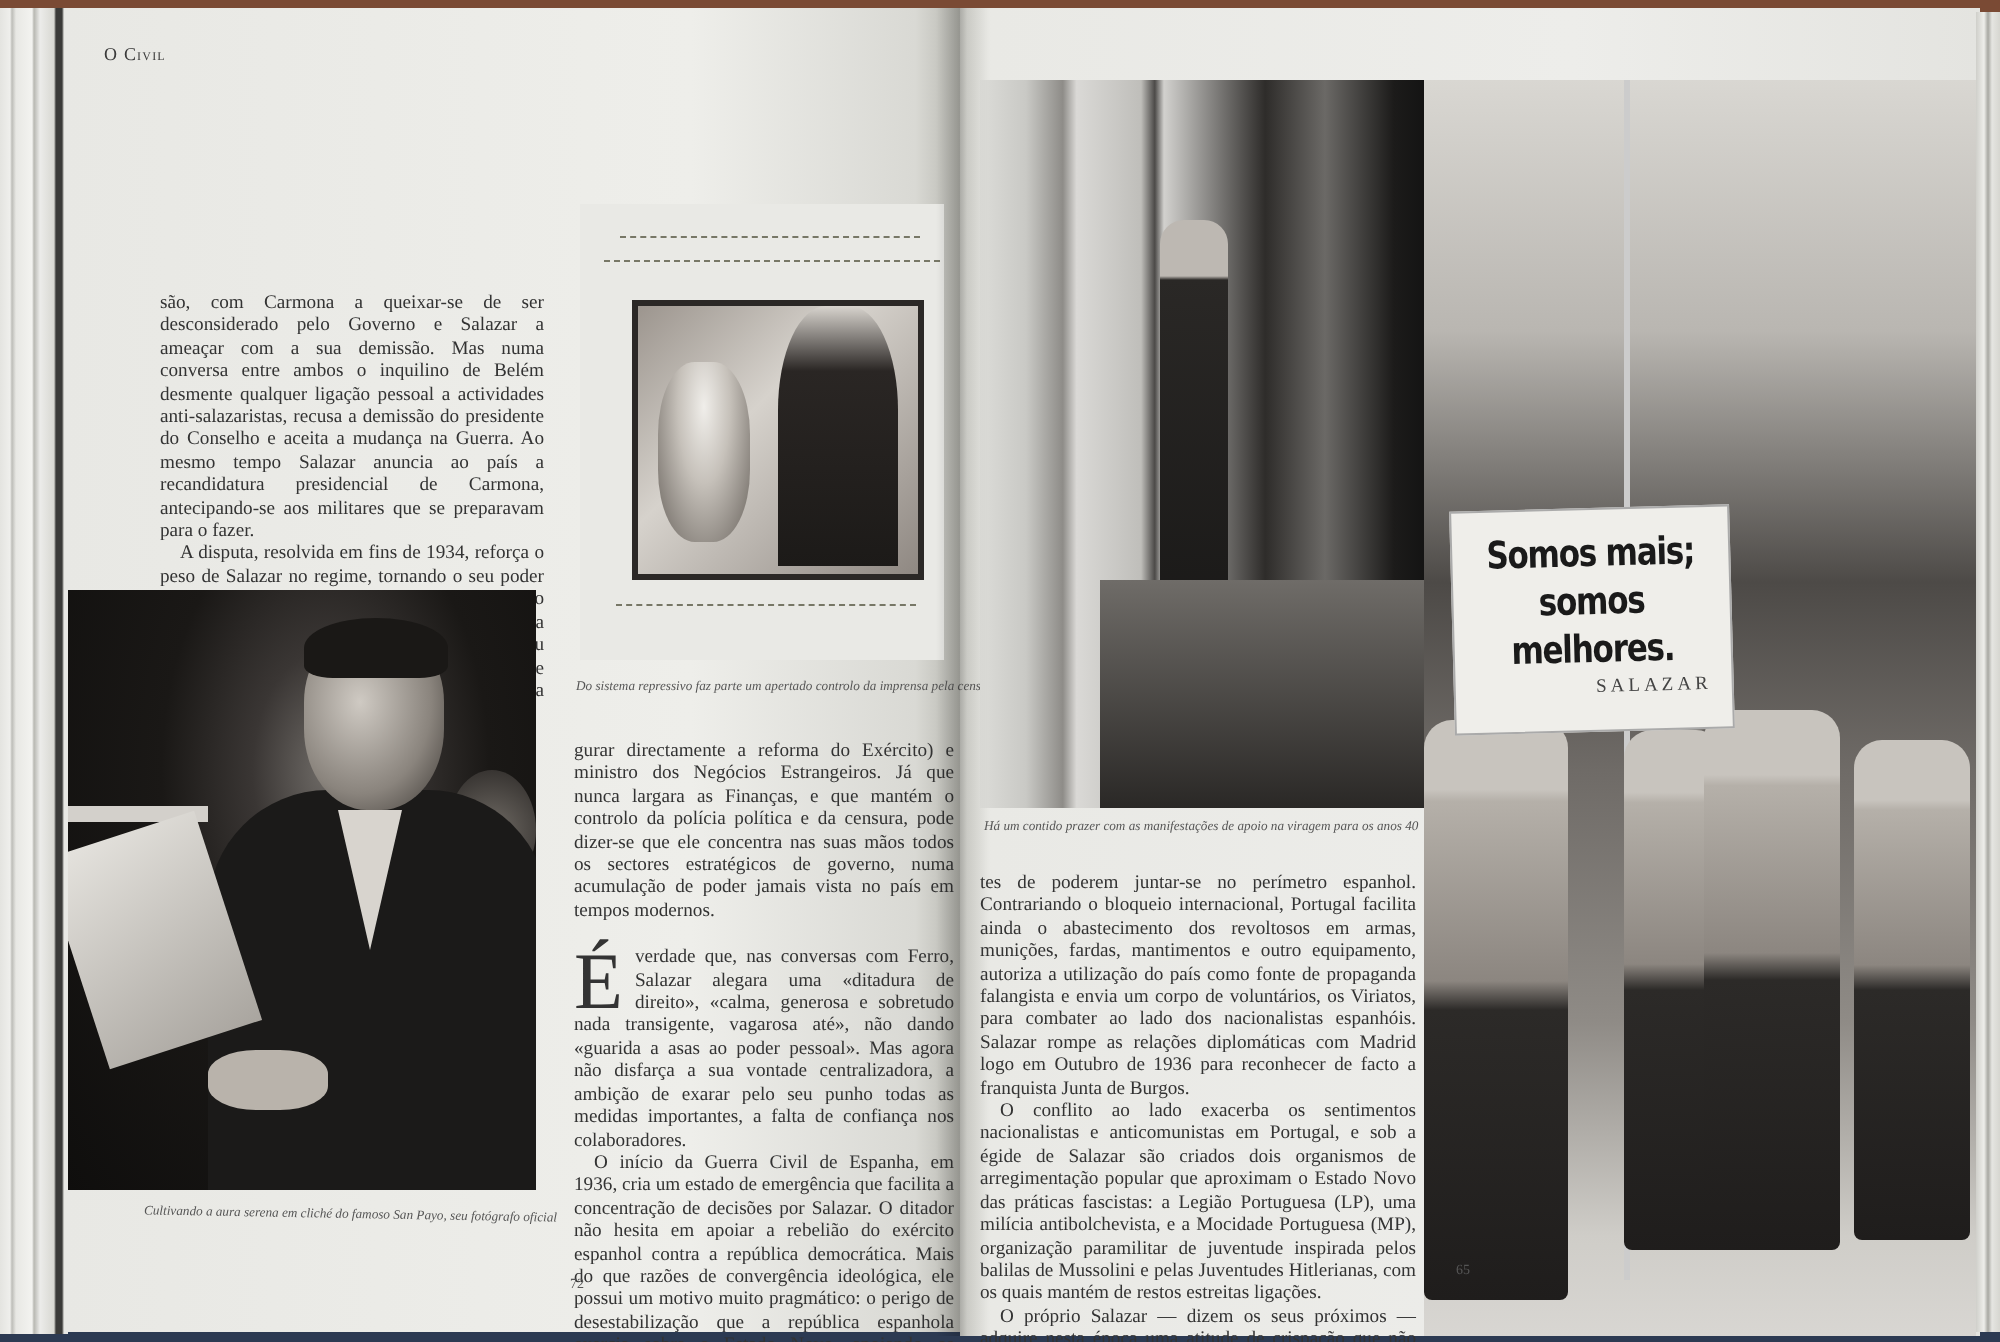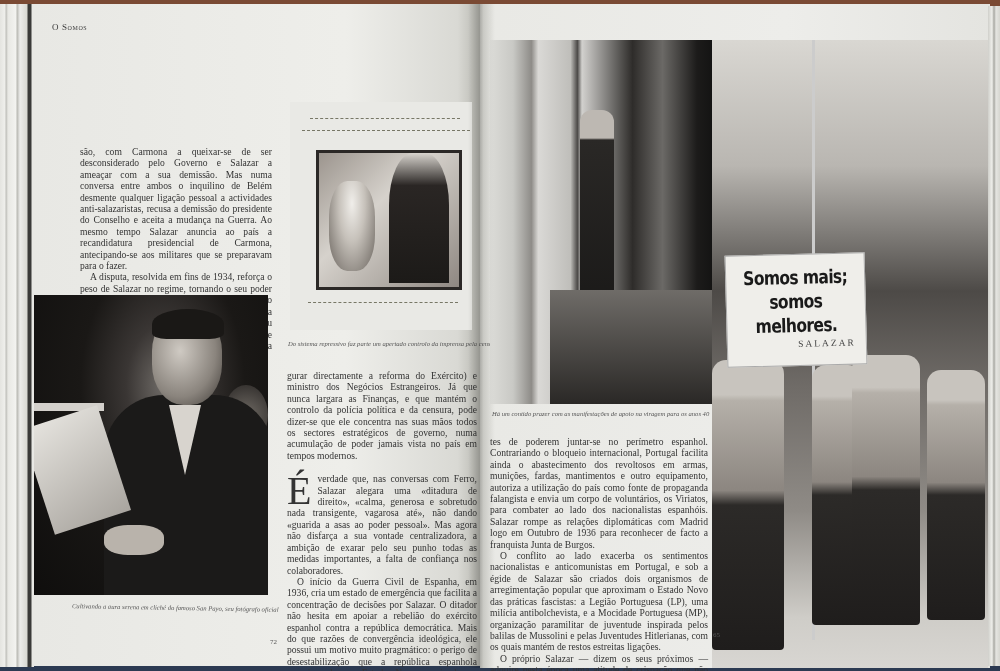--- a/index.html
+++ b/index.html
@@ -31,21 +31,21 @@
   .cartoon .frame { position: absolute; left: 26px; top: 48px; width: 146px; height: 140px; border: 3px solid #2b2826; background: linear-gradient(135deg,#9c958e 0%,#d6d2cc 40%,#8f8882 100%); }
   .cartoon .fig1 { position: absolute; left: 10px; top: 28px; width: 46px; height: 90px; background: radial-gradient(ellipse at 50% 25%,#f0eeea 0,#c6c1ba 40%,#6a645e 100%); border-radius: 40%; }
   .cartoon .fig2 { position: absolute; left: 70px; top: 0; width: 60px; height: 130px; background: linear-gradient(180deg,#d8d4ce 0,#2a2624 25%,#1c1a18 100%); border-radius: 40% 40% 0 0; }
   .cartoon .scribble { position: absolute; left: 20px; top: 16px; width: 150px; height: 2px; border-top: 1px dashed #776; }
   .cartoon .scribble2 { position: absolute; left: 12px; top: 28px; width: 168px; height: 2px; border-top: 1px dashed #776; }
   .cartoon .scribble3 { position: absolute; left: 18px; top: 200px; width: 150px; height: 2px; border-top: 1px dashed #776; }
   .caption { position: absolute; font-style: italic; font-size: 6.6px; color: #555; white-space: nowrap; }
   .cap-cartoon { left: 288px; top: 340px; }
   .cap-salazar { left: 72px; top: 604px; transform: rotate(1deg); }
   .cap-rally { left: 492px; top: 410px; }
-  .page-num { position: absolute; font-size: 7px; color: #555; }
+  .page-num { position: absolute; font-size: 7px; color: #555; padding-left: 15px; }
   .pn-left { left: 270px; top: 638px; }
   .pn-right { left: 713px; top: 631px; }
   .photo-balcony { left: 490px; top: 40px; width: 230px; height: 364px; background: linear-gradient(90deg,#dcdcd8 0,#c9c9c5 10%,#8e8c88 18%,#dad9d6 21%,#bfbeba 35%,#4c4a48 38%,#d2d1ce 40%,#2e2c2a 62%,#6b6966 75%,#1c1b1a 90%,#101010 100%); }
   .photo-balcony .man { position: absolute; left: 90px; top: 70px; width: 34px; height: 200px; background: linear-gradient(180deg,#bdb8b2 0,#bdb8b2 14%,#2a2826 15%,#1a1918 100%); border-radius: 12px 12px 0 0; }
   .photo-balcony .ledge { position: absolute; left: 60px; top: 250px; width: 170px; height: 114px; background: linear-gradient(180deg,#6f6c68,#2a2826); }
   .photo-crowd { left: 712px; top: 40px; width: 276px; height: 628px; background: linear-gradient(180deg,#d9d7d2 0,#b9b6b1 20%,#4d4a47 40%,#6f6b67 55%,#8f8b86 75%,#cfcdc8 92%,#d8d6d2 100%); }
   .photo-crowd .pole { position: absolute; left: 100px; top: 0; width: 3px; height: 600px; background: #ccc; }
   .person { position: absolute; background: linear-gradient(180deg,#c8c4be 0,#c8c4be 12%,#b5b0a9 14%,#8c8680 45%,#2c2a28 50%,#1f1d1c 100%); border-radius: 14px 14px 4px 4px; }
   .sign { position: absolute; left: 726px; top: 254px; width: 140px; height: 112px; background: #efeeea; border: 1px solid #aaa; transform: rotate(-1.5deg); text-align: center; padding-top: 10px; }
   .sign .line1, .sign .line2 { font-family: "DejaVu Sans", sans-serif; font-weight: bold; font-size: 19px; line-height: 24px; color: #1a1a1a; letter-spacing: -0.8px; transform: scaleX(0.82); display: block; }
@@ -55,21 +55,21 @@
 </head>
 <body>
 
 <div class="wood"></div>
 <div class="book-left-edges"></div>
 
 <div class="page-left"></div>
 <div class="page-right"></div>
 <div class="book-right-edges"></div>
 
-<div class="running-head">O Somos</div>
+<div class="running-head">O Civil</div>
 
 <div class="text-col col1">
   <p class="noindent">são, com Carmona a queixar-se de ser desconsiderado pelo Governo e Salazar a ameaçar com a sua demissão. Mas numa conversa entre ambos o inquilino de Belém desmente qualquer ligação pessoal a actividades anti-salazaristas, recusa a demissão do presidente do Conselho e aceita a mudança na Guerra. Ao mesmo tempo Salazar anuncia ao país a recandidatura presidencial de Carmona, antecipando-se aos militares que se preparavam para o fazer.</p>
   <p>A disputa, resolvida em fins de 1934, reforça o peso de Salazar no regime, tornando o seu poder quase ilimitado (para o que contribui uma revisão constitucional no ano seguinte, acentuando a subordinação da AN ao Governo e deste ao seu chefe). E para assim o confirmar Salazar torna-se ele próprio, em 1936, ministro da Guerra (passando a asse-</p>
 </div>
 
 <div class="cartoon">
   <div class="scribble"></div>
   <div class="scribble2"></div>
   <div class="frame">

